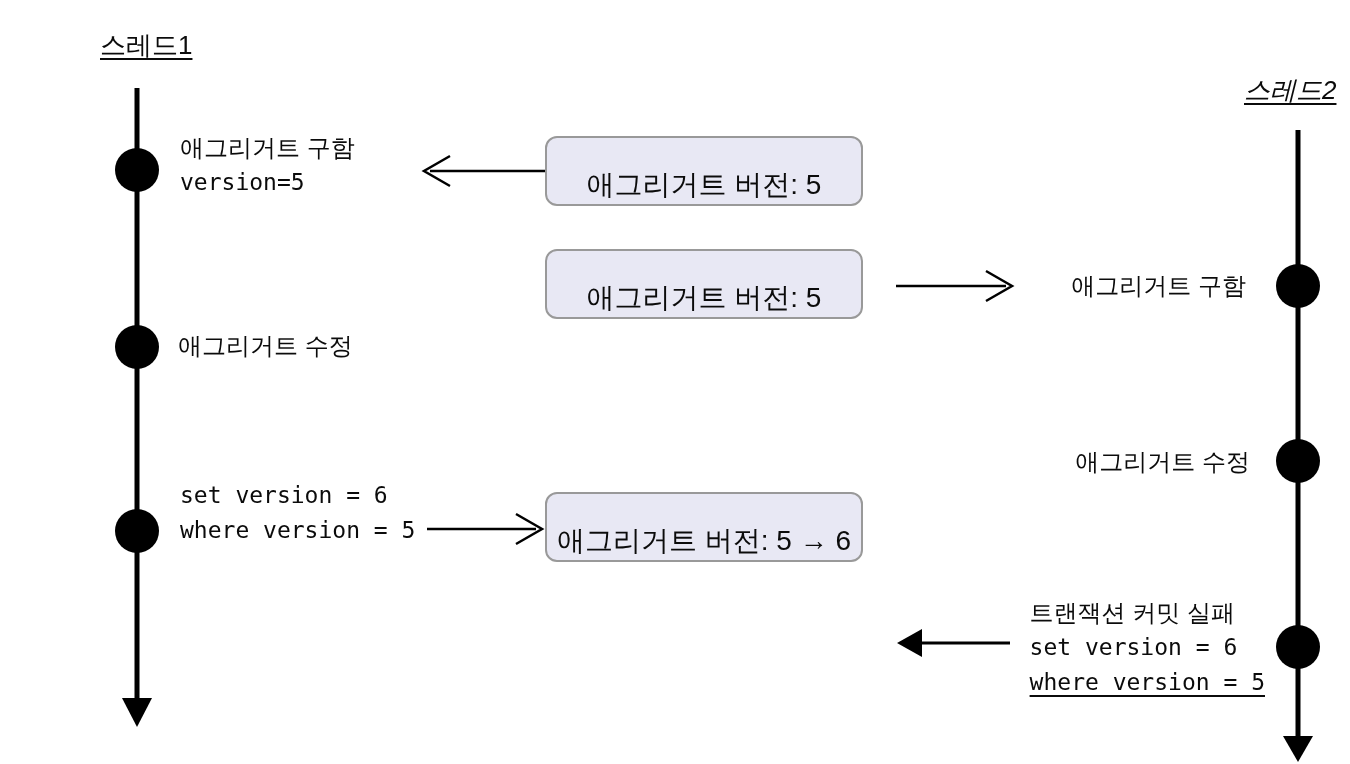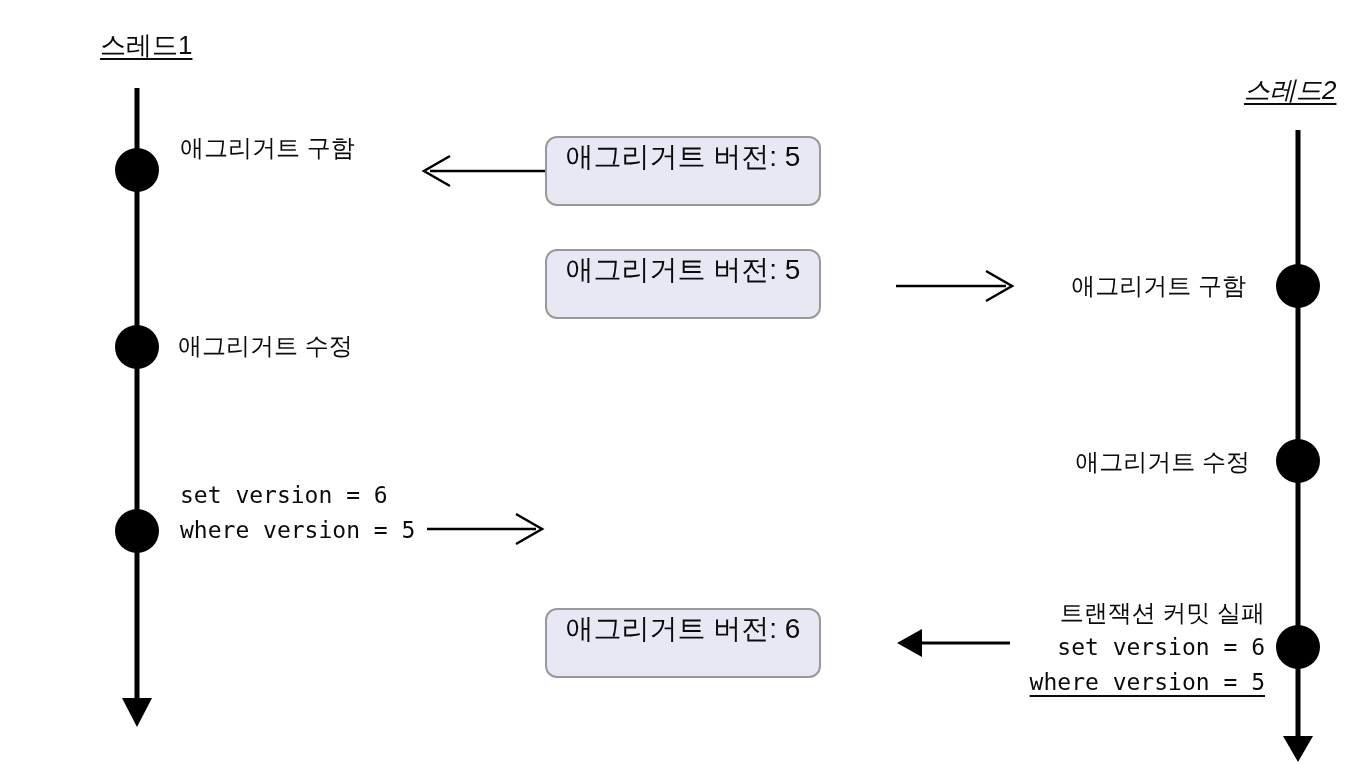--- a/index.html
+++ b/index.html
@@ -43,30 +43,30 @@
   }
   .event .underline{
     text-decoration:underline;
     text-underline-offset:5px;
   }
   .e-t1-1{left:180px;top:130px;}
   .e-t1-2{left:178px;top:328px;}
   .e-t1-3{left:180px;top:478px;}
   .e-t2-1{right:104px;top:268px;text-align:right;}
   .e-t2-2{right:100px;top:444px;text-align:right;}
-  .e-t2-3{right:85px;top:595px;text-align:right;}
+  .e-t2-3{right:85px;top:595px;text-align:left;}
 
   .vbox{
     position:absolute;
-    left:545px;width:276px;height:70px;
+    left:545px;width:318px;height:70px;
     background:var(--box-fill);
     border:2px solid var(--box-border);
     border-radius:12px;
     box-sizing:border-box;
-    display:flex;align-items:flex-start;justify-content:center;
+    display:flex;align-items:flex-end;justify-content:center;
     font-size:28px;
     white-space:nowrap;
   }
   .b1{top:136px;}
   .b2{top:249px;}
   .b3{top:492px;}
   .b4{top:608px;}
 </style>
 </head>
 <body>
@@ -98,20 +98,21 @@
 
     <line x1="1010" y1="643" x2="918" y2="643" stroke-width="3"></line>
     <polygon points="897,643 922,629 922,657"></polygon>
   </svg>
 
   <div class="thread-label t1label">스레드1</div>
   <div class="thread-label t2label">스레드2</div>
 
   <div class="event e-t1-1">
     <div>애그리거트 구함</div>
+    <div class="mono">version=5</div>
   </div>
   <div class="event e-t1-2">
     <div>애그리거트 수정</div>
   </div>
   <div class="event e-t1-3">
     <div class="mono">set version = 6</div>
     <div class="mono">where version = 5</div>
   </div>
 
   <div class="event e-t2-1">
@@ -125,17 +126,17 @@
     <div class="mono">set version = 6</div>
     <div class="mono underline">where version = 5</div>
   </div>
 
   <div class="vbox b1">
     <span>애그리거트 버전: 5</span>
   </div>
   <div class="vbox b2">
     <span>애그리거트 버전: 5</span>
   </div>
-  <div class="vbox b4">
-    <span>애그리거트 버전: 6</span>
+  <div class="vbox b3">
+    <span>애그리거트 버전: 5 → 6</span>
   </div>
 
 </div>
 
 </body></html>

